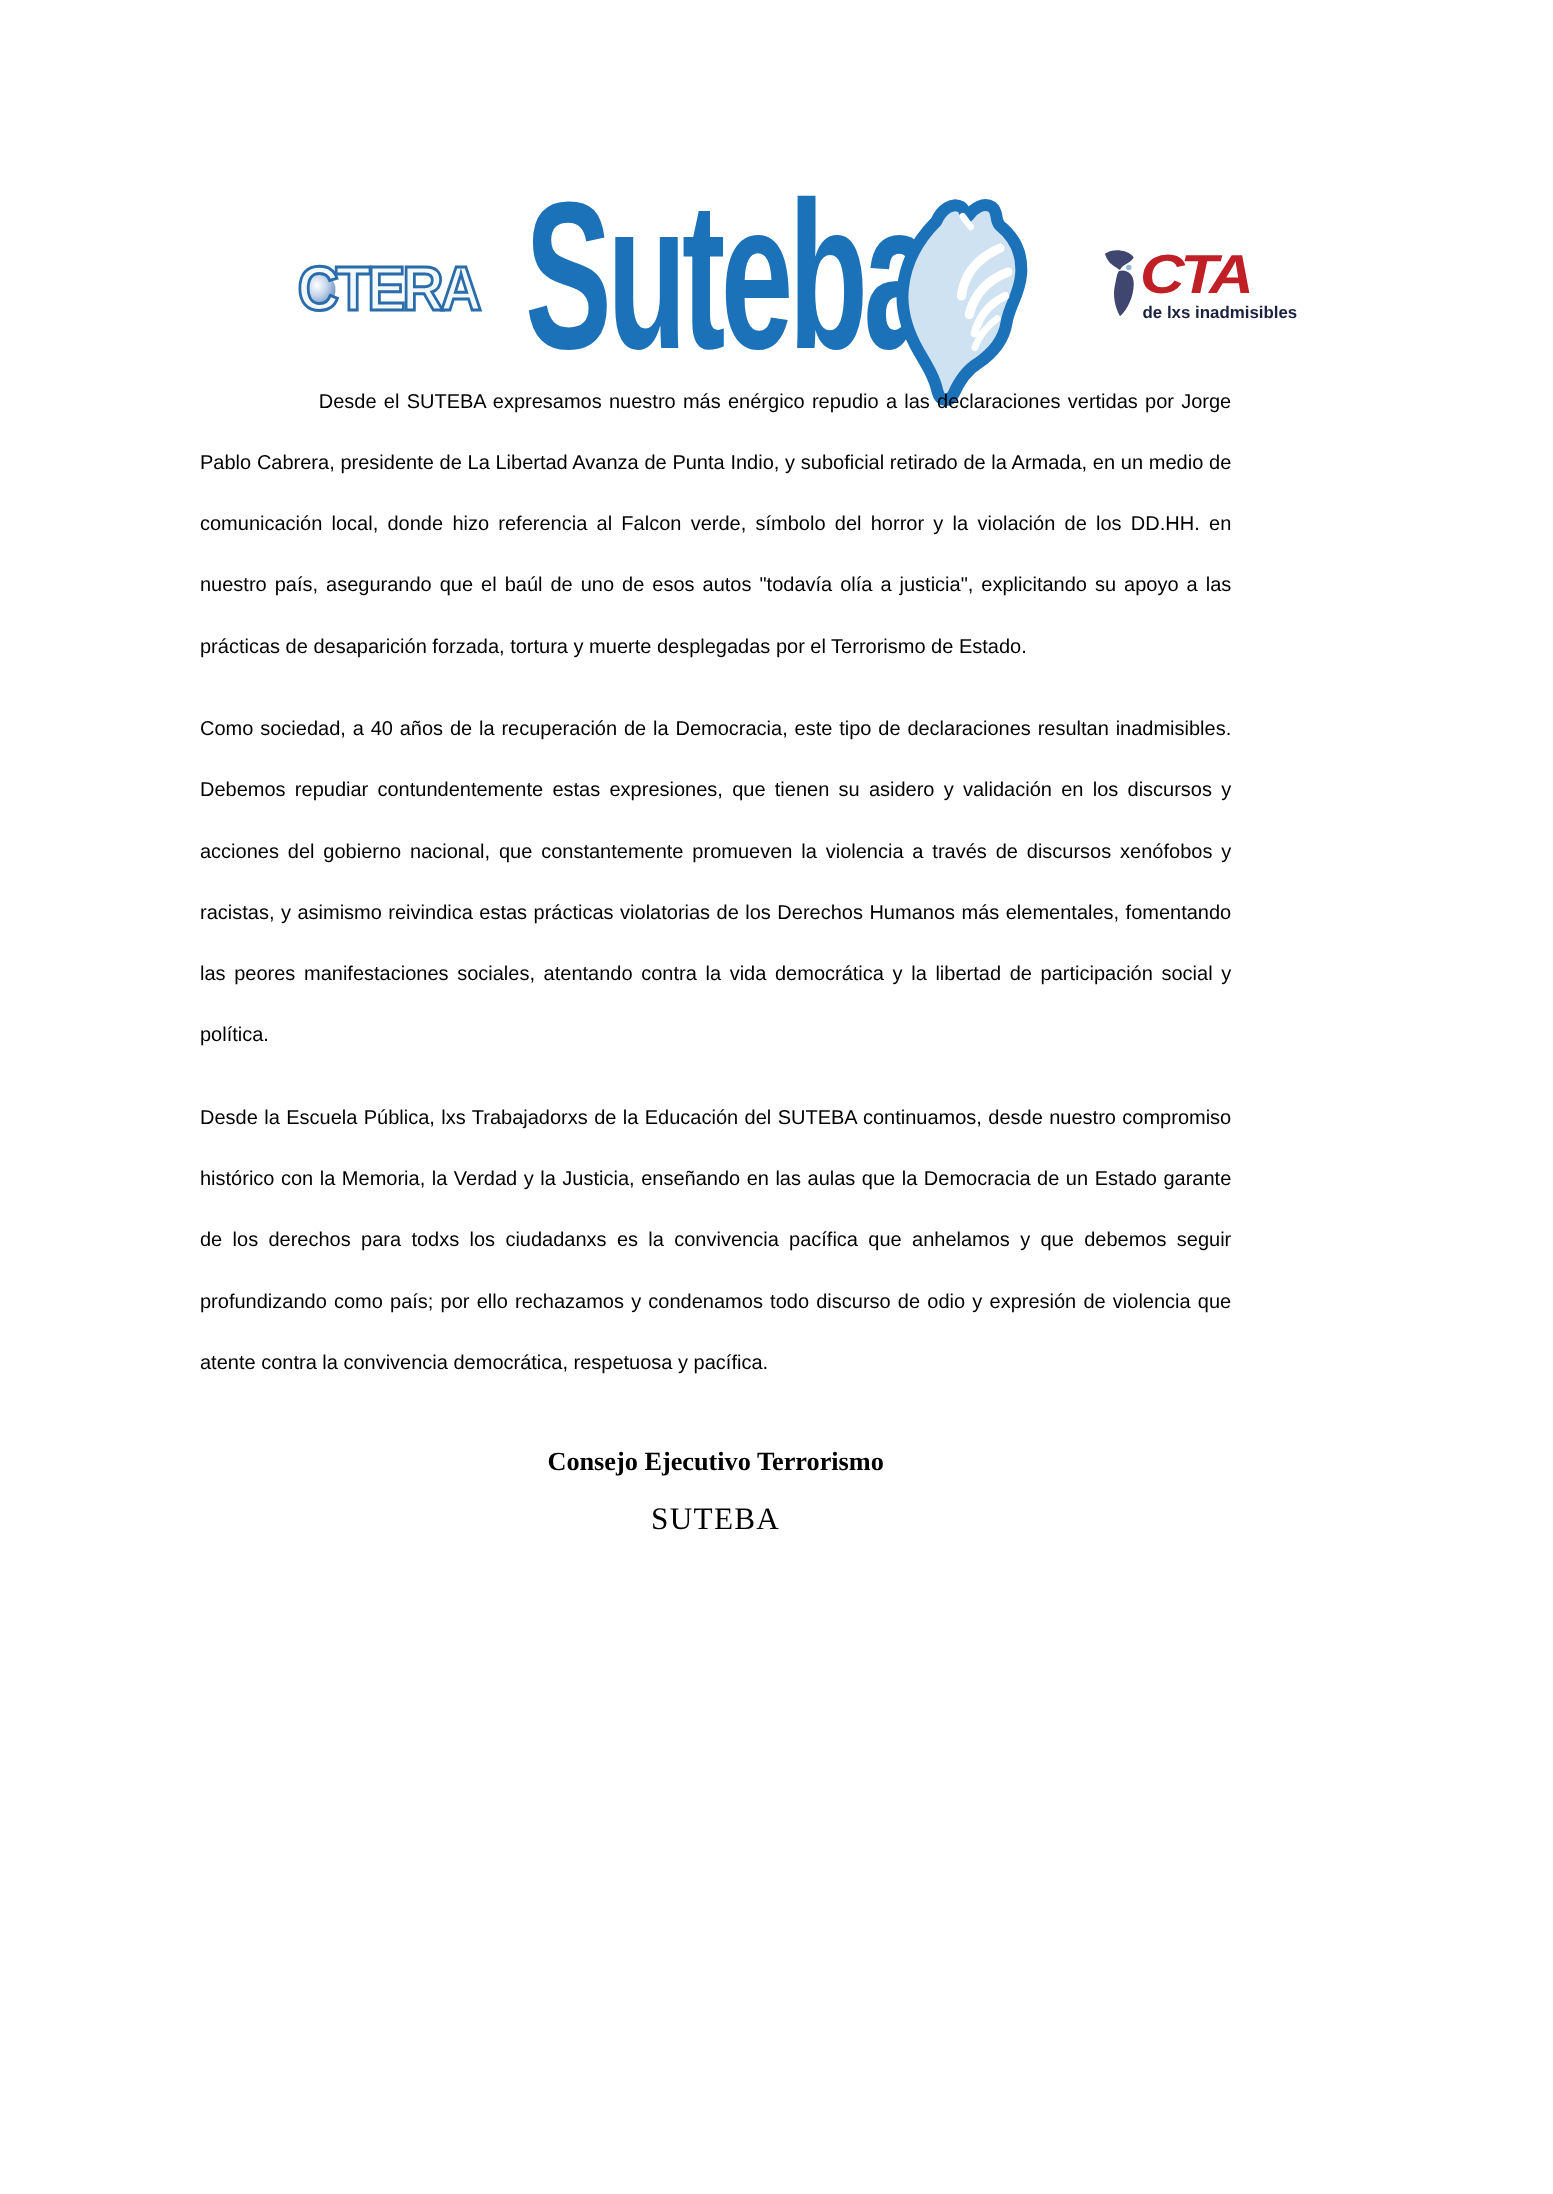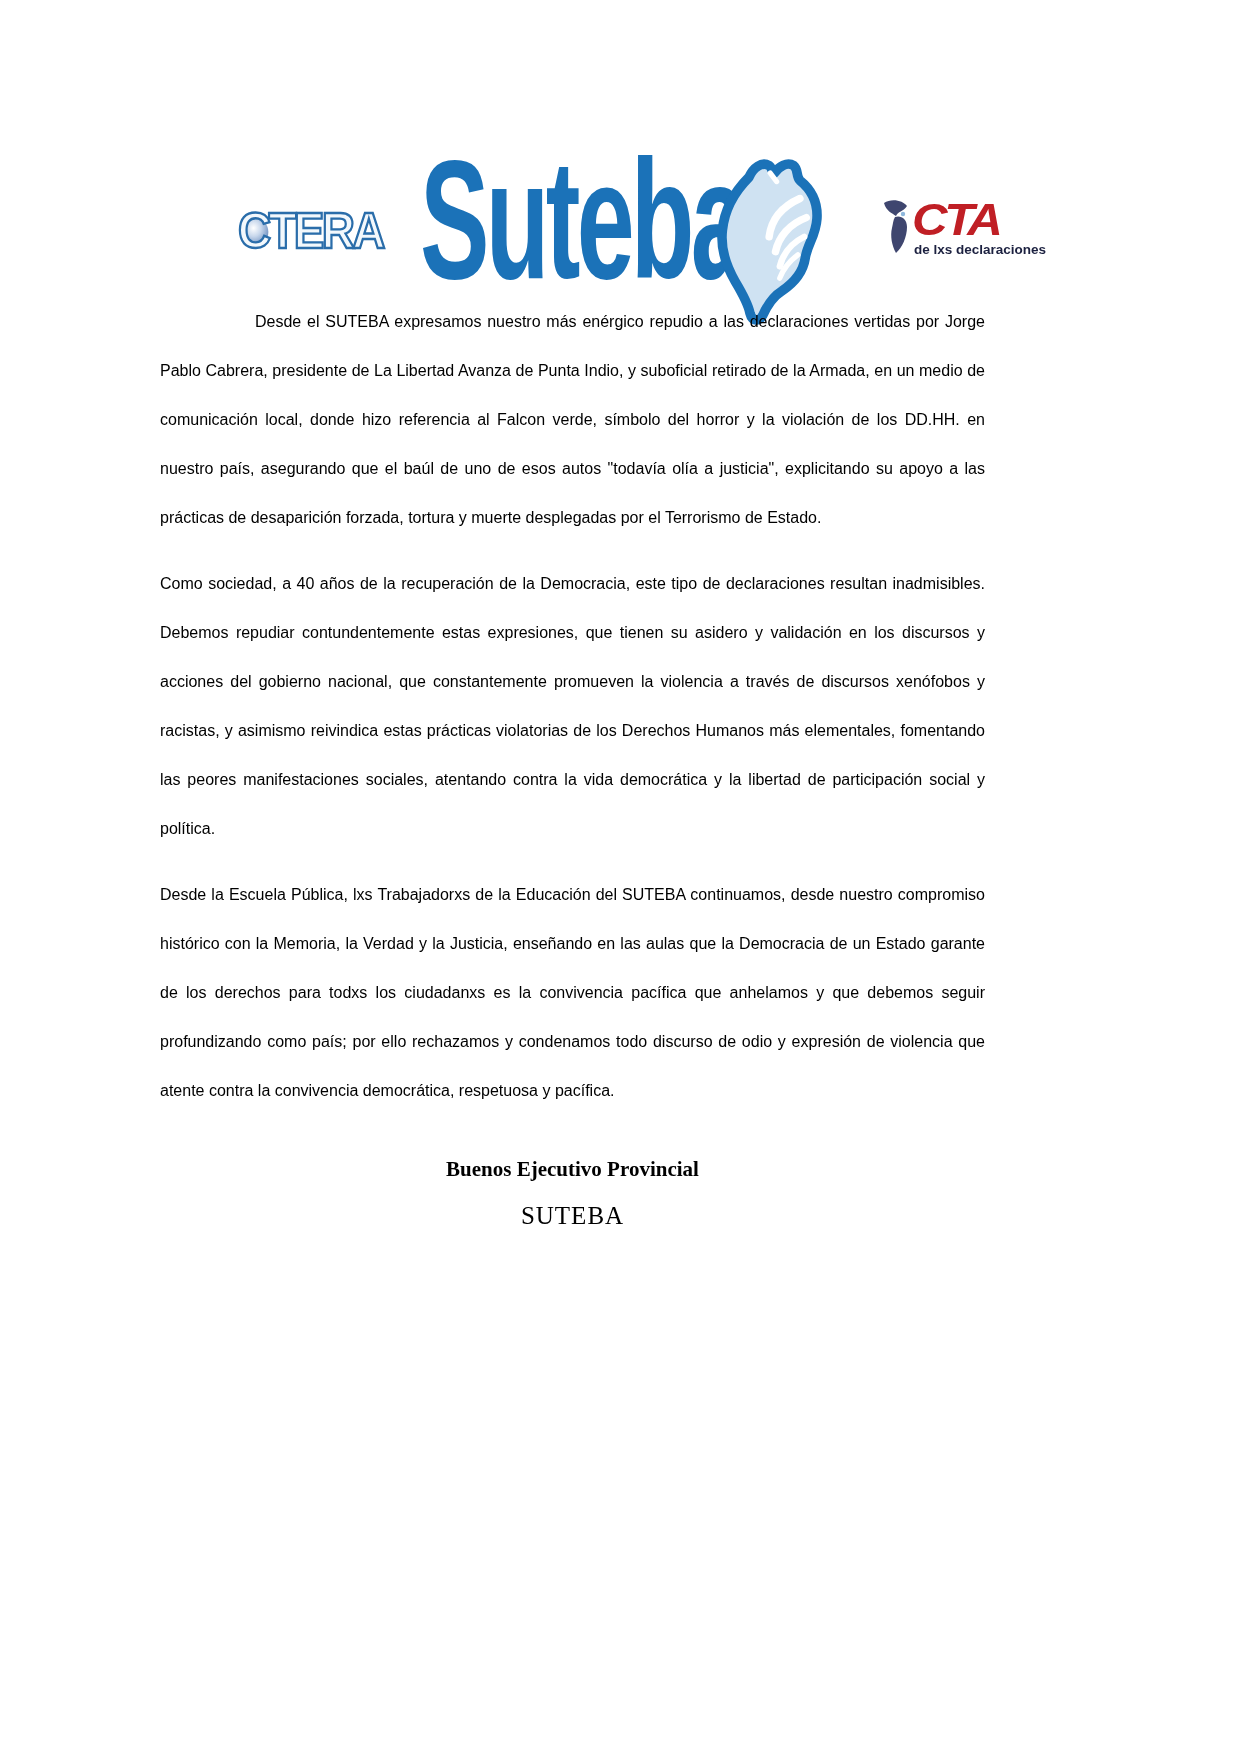--- a/index.html
+++ b/index.html
@@ -107,34 +107,34 @@
       <path d="M58,16 L64,24" stroke="#ffffff" stroke-width="5" stroke-linecap="round"></path>
     </svg>
 
     <div class="cta">
       <svg class="cta-map" viewBox="0 0 34 58">
         <path d="M5,5 C12,0 24,2 28,8 C24,14 19,13 17,18 C13,15 7,13 5,5 Z" fill="#3f466f"></path>
         <path d="M16,19 C22,17 28,21 28,29 C28,39 23,50 17,55 C13,48 11,38 13,30 C14,26 14,22 16,19 Z" fill="#3f466f"></path>
         <circle cx="24" cy="16" r="2.2" fill="#8fb8dd"></circle>
       </svg>
       <div class="cta-word">CTA</div>
-      <div class="cta-sub">de lxs declaraciones</div>
+      <div class="cta-sub">de lxs inadmisibles</div>
     </div>
 
   </div>
 
   <div class="content">
 
 
     <p class="para first">Desde el SUTEBA expresamos nuestro más enérgico repudio a las declaraciones vertidas por Jorge Pablo Cabrera, presidente de La Libertad Avanza de Punta Indio, y suboficial retirado de la Armada, en un medio de comunicación local, donde hizo referencia al Falcon verde, símbolo del horror y la violación de los DD.HH. en nuestro país, asegurando que el baúl de uno de esos autos "todavía olía a justicia", explicitando su apoyo a las prácticas de desaparición forzada, tortura y muerte desplegadas por el Terrorismo de Estado.</p>
 
     <p class="para">Como sociedad, a 40 años de la recuperación de la Democracia, este tipo de declaraciones resultan inadmisibles. Debemos repudiar contundentemente estas expresiones, que tienen su asidero y validación en los discursos y acciones del gobierno nacional, que constantemente promueven la violencia a través de discursos xenófobos y racistas, y asimismo reivindica estas prácticas violatorias de los Derechos Humanos más elementales, fomentando las peores manifestaciones sociales, atentando contra la vida democrática y la libertad de participación social y política.</p>
 
     <p class="para">Desde la Escuela Pública, lxs Trabajadorxs de la Educación del SUTEBA continuamos, desde nuestro compromiso histórico con la Memoria, la Verdad y la Justicia, enseñando en las aulas que la Democracia de un Estado garante de los derechos para todxs los ciudadanxs es la convivencia pacífica que anhelamos y que debemos seguir profundizando como país; por ello rechazamos y condenamos todo discurso de odio y expresión de violencia que atente contra la convivencia democrática, respetuosa y pacífica.</p>
 
     <div class="signature">
-      <p class="sig-line1">Buenos Ejecutivo Provincial</p>
+      <p class="sig-line1">Consejo Ejecutivo Terrorismo</p>
       <p class="sig-line2">SUTEBA</p>
     </div>
 
   </div>
 
 </div>
 
 </body></html>

